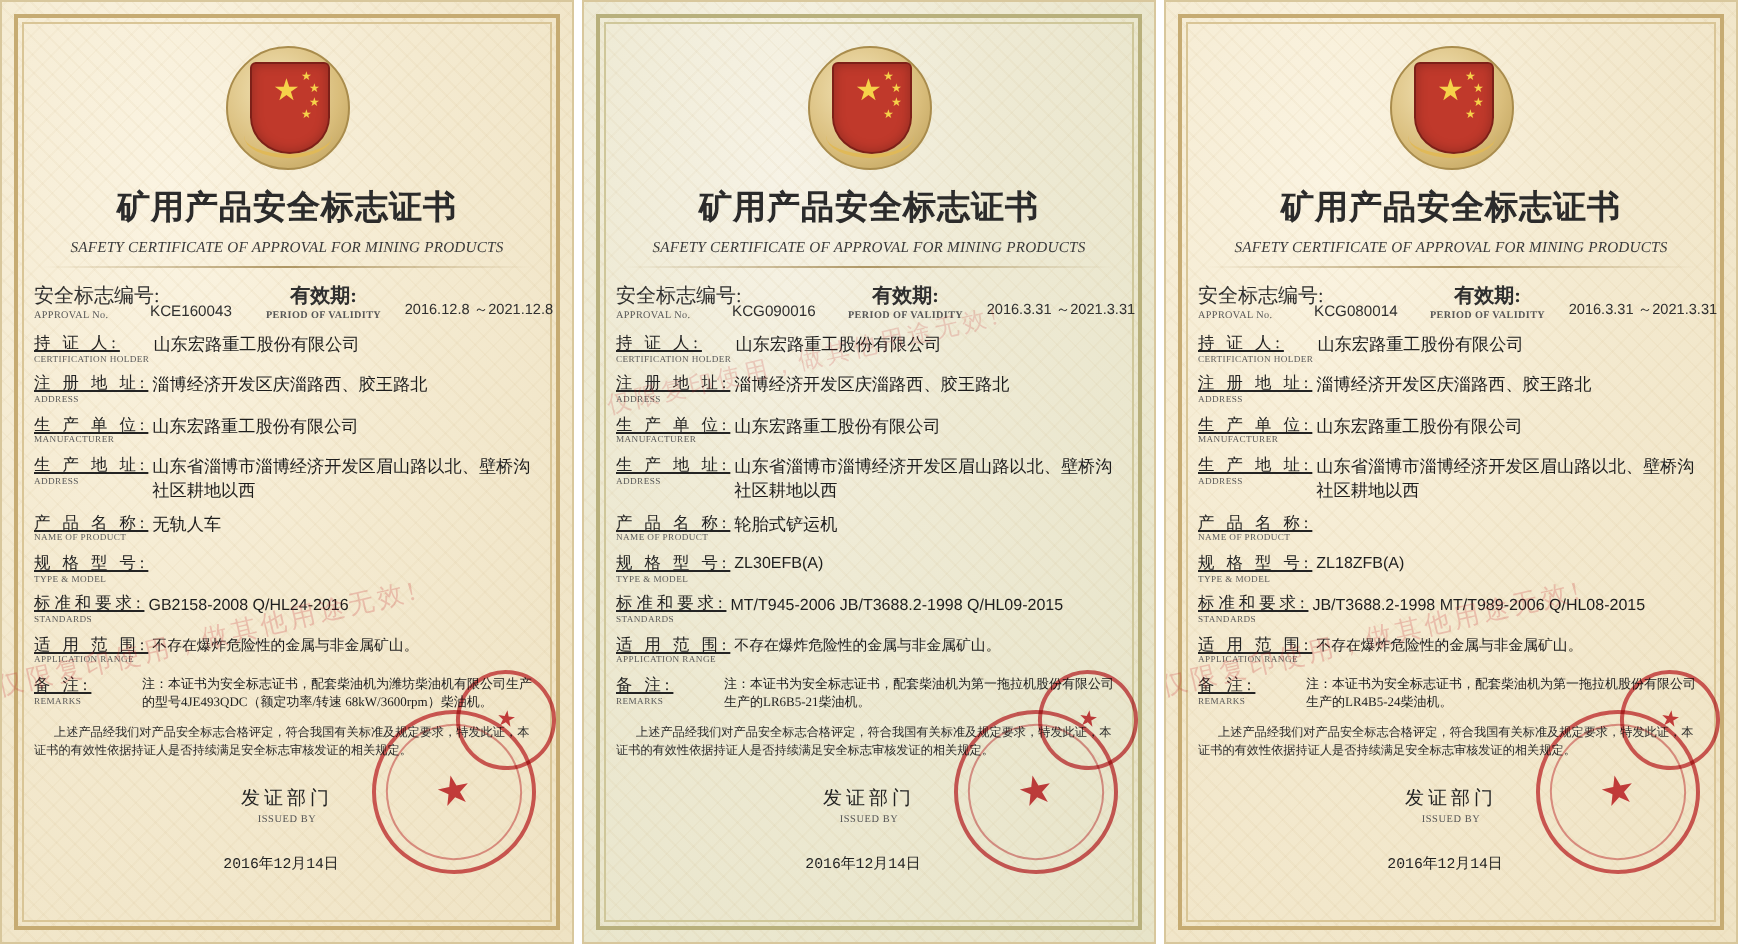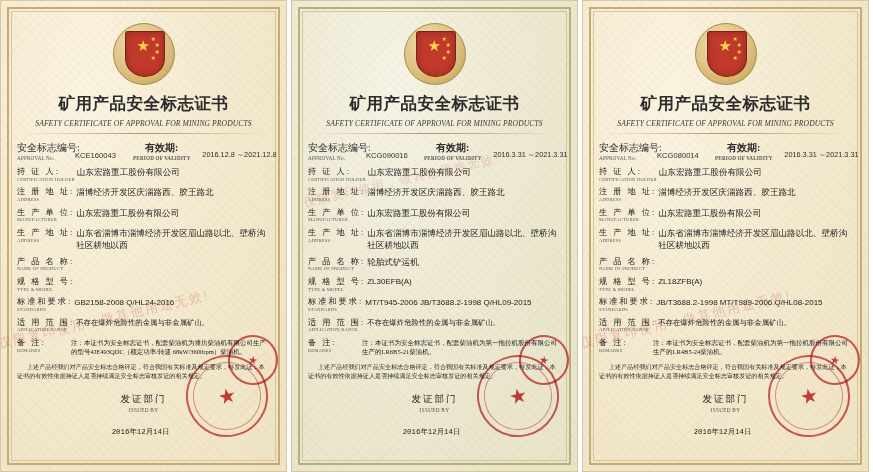--- a/index.html
+++ b/index.html
@@ -175,20 +175,21 @@
   }
   .row .labels {
     flex: 0 0 52px;
     line-height: 1.12;
   }
   .row .l-cn {
     font-size: 8.2px;
     color: #242424;
     letter-spacing: 2px;
     white-space: nowrap;
+    text-decoration: underline;
   }
   .row .l-en {
     font-size: 4.6px;
     color: #5a5a5a;
     letter-spacing: .2px;
     white-space: nowrap;
     margin-top: .5px;
   }
   .row .val {
     flex: 1 1 auto;
@@ -360,20 +361,21 @@
             <div class="l-en">ADDRESS</div>
           </div>
           <div class="val">山东省淄博市淄博经济开发区眉山路以北、壁桥沟社区耕地以西</div>
         </div>
 
         <div class="row">
           <div class="labels">
             <div class="l-cn">产 品 名 称:</div>
             <div class="l-en">NAME OF PRODUCT</div>
           </div>
+          <div class="val">无轨人车</div>
         </div>
 
         <div class="row">
           <div class="labels">
             <div class="l-cn">规 格 型 号:</div>
             <div class="l-en">TYPE &amp; MODEL</div>
           </div>
         </div>
 
         <div class="row">

